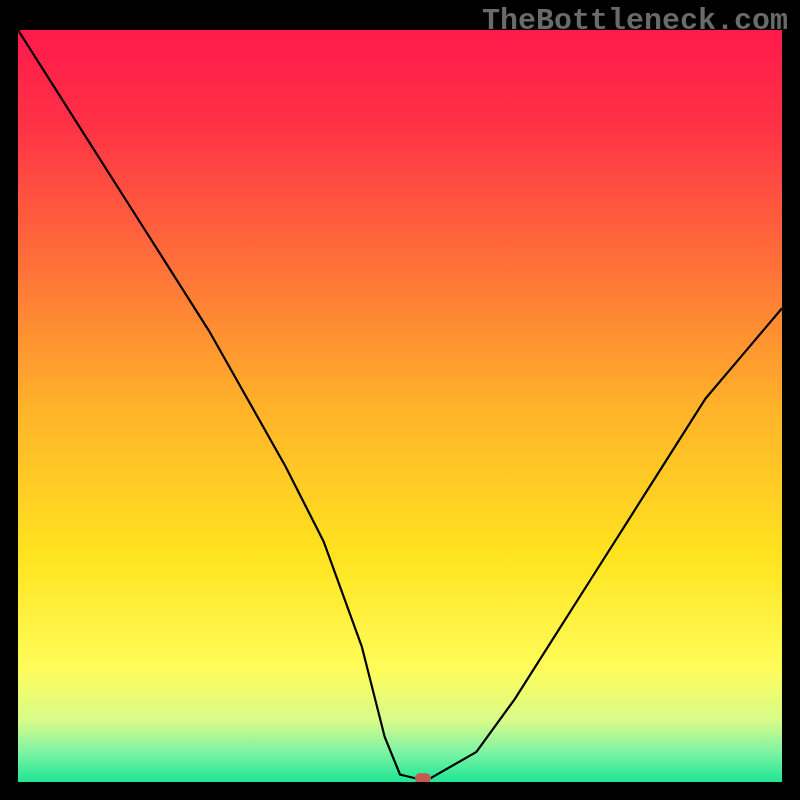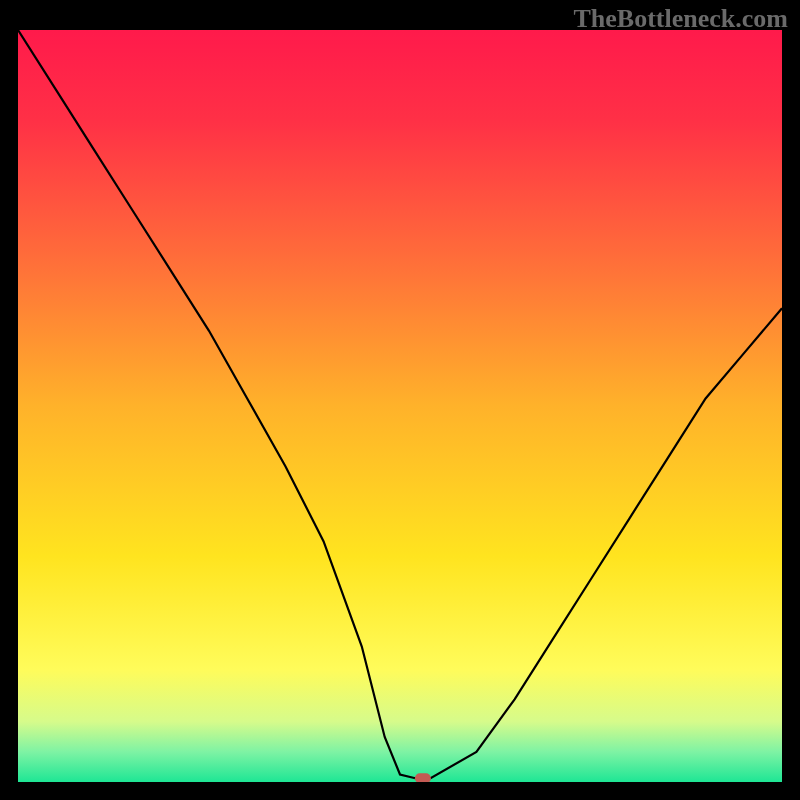--- a/index.html
+++ b/index.html
@@ -8,22 +8,22 @@
     width: 800px;
     height: 800px;
     background: #000;
     position: relative;
     overflow: hidden;
   }
   .watermark {
     position: absolute;
     top: 4px;
     right: 12px;
-    font-family: Liberation Serif, serif;
-    font-size: 26px;
+    font-family: Liberation Mono, monospace;
+    font-size: 30px;
     font-weight: bold;
     color: #6a6a6a;
     z-index: 10;
   }
   .plot-frame {
     position: absolute;
     left: 18px;
     top: 30px;
     width: 764px;
     height: 752px;

